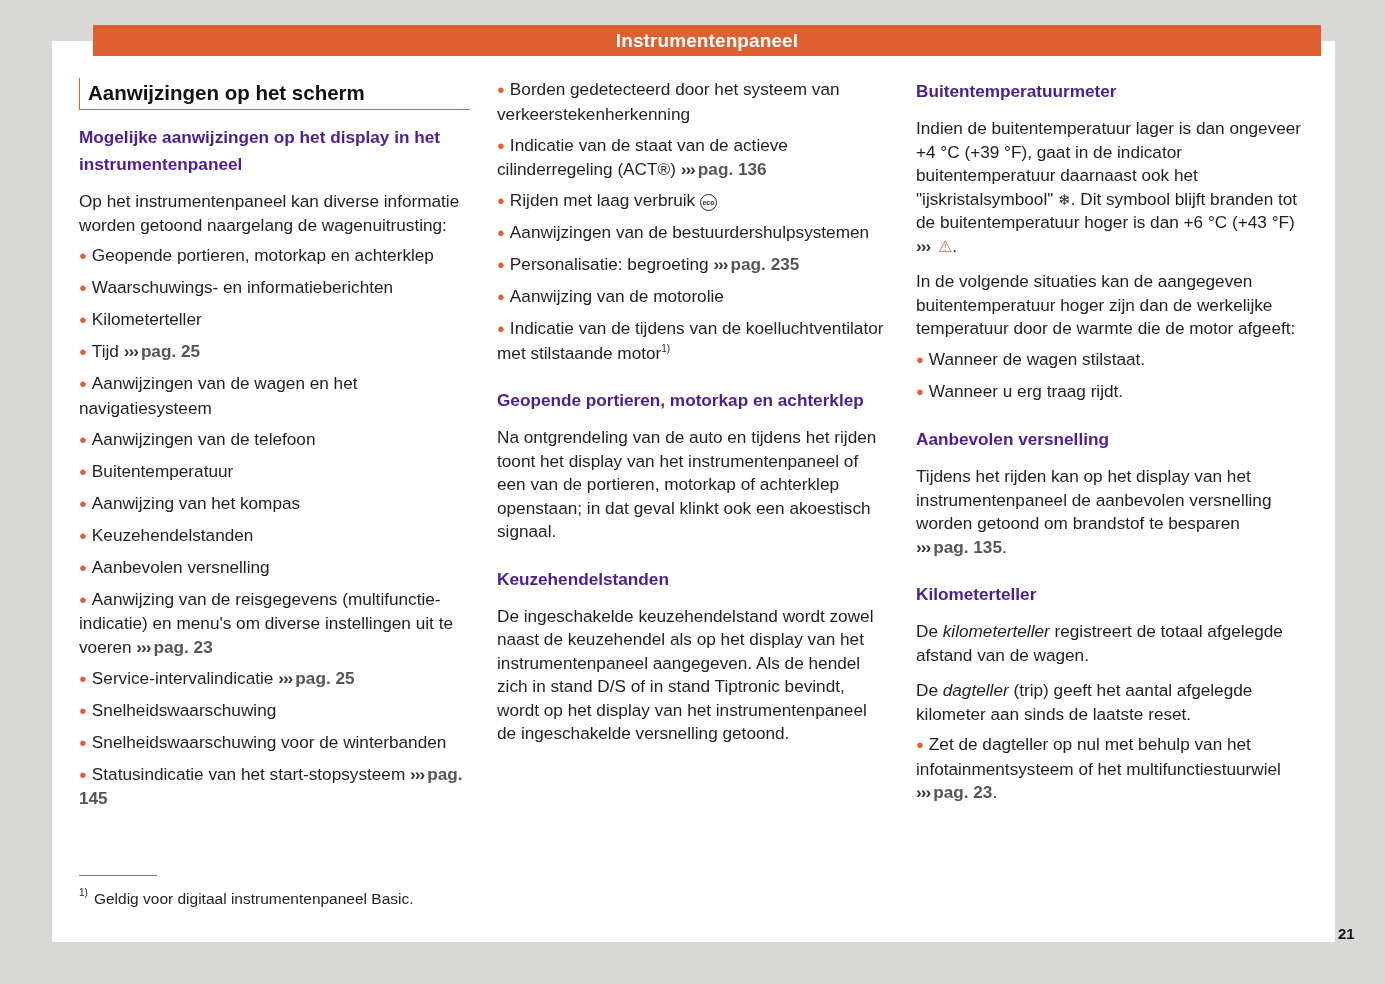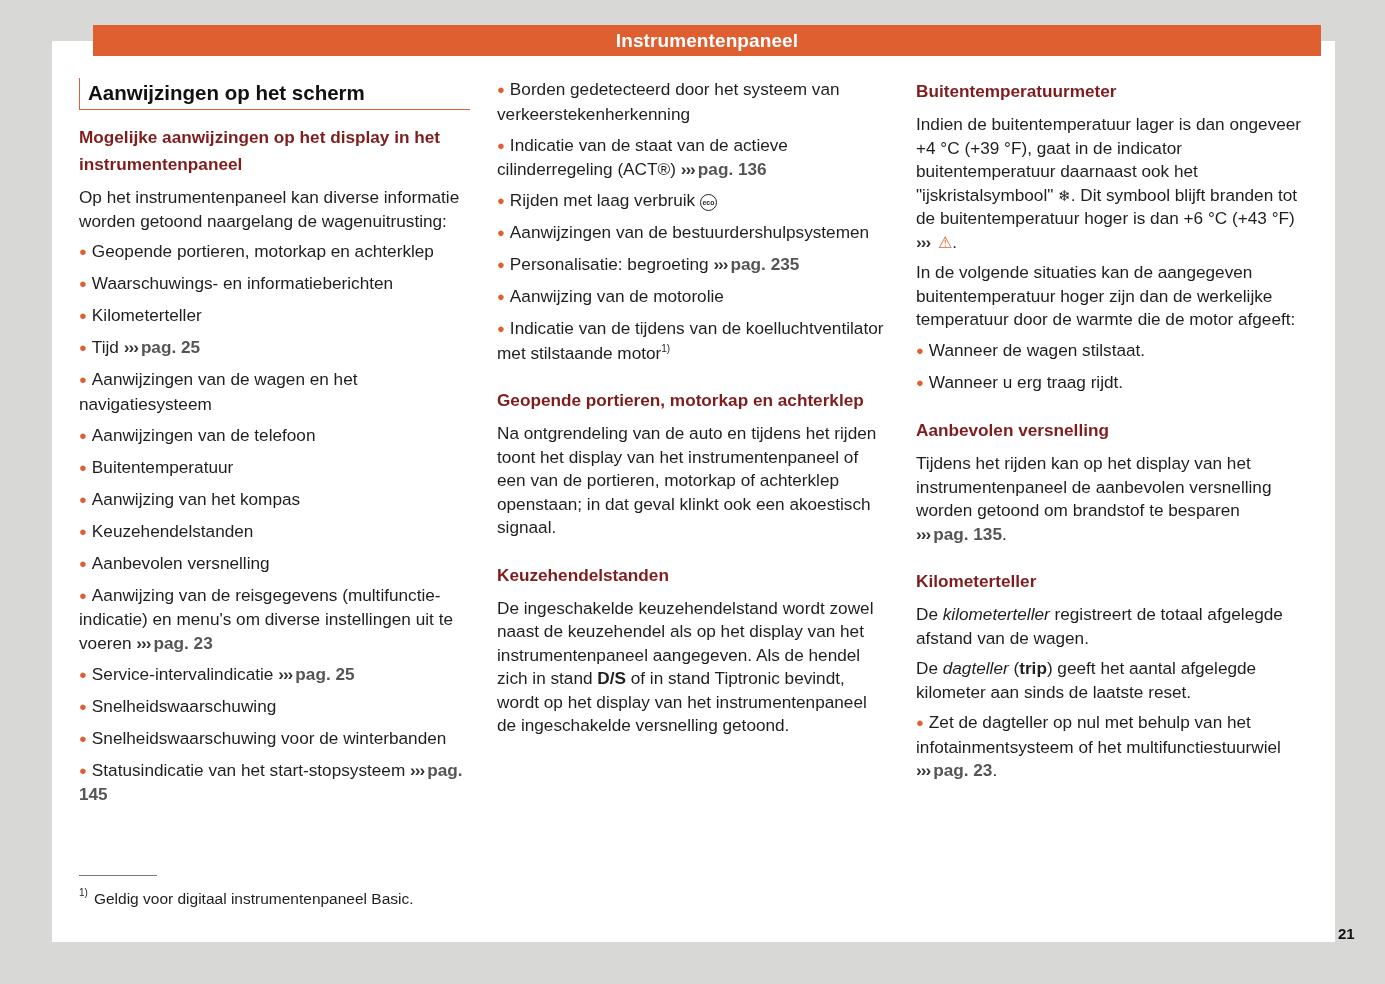--- a/index.html
+++ b/index.html
@@ -24,28 +24,28 @@
   .col { position:absolute; top:78px; width:392px; font-size:17.2px; line-height:23.5px; }
   .col1 { left:79px; }
   .col2 { left:497px; }
   .col3 { left:916px; }
   .section-heading {
     font-weight:bold; font-size:20.5px; color:#111;
     border-left:1px solid #e05f30; border-bottom:1.5px solid #e05f30;
     padding:2px 0 3px 8px; margin:0 0 8px 0; height:26px; line-height:26px;
     width:382px;
   }
-  .sub-heading { font-weight:bold; font-size:17.2px; color:#7f1d1d; margin:0 0 8px 0; line-height:27px; }
+  .sub-heading { font-weight:bold; font-size:17.2px; color:#4c1d95; margin:0 0 8px 0; line-height:27px; }
   .h-block { margin-top:22px; }
-  p { margin:4px 0 7px 0; }
+  p { margin:12px 0 7px 0; }
   .bullet { margin:0 0 7.5px 0; }
   .dot { color:#e05f30; font-size:13px; position:relative; top:-1px; margin-right:5px; }
   .ref { font-weight:bold; color:#555; }
   .arrows { font-weight:bold; color:#333; letter-spacing:-1px; margin-right:3px;}
-  .bold { font-weight:bold;text-align:right; }
+  .bold { font-weight:normal;text-align:right; }
   .ital { font-style:italic; }
   sup { font-size:10px; line-height:0; }
   .eco {
     display:inline-block; width:15px; height:15px; border:1.3px solid #222; border-radius:50%;
     font-size:7px; line-height:15px; text-align:center; vertical-align:1px; font-weight:bold;
   }
   .snow { font-size:15px; }
   .warn { color:#e05f30; font-size:16px; }
   .footnote-rule { position:absolute; left:79px; top:875px; width:78px; border-top:1px solid #777; }
   .footnote { position:absolute; left:79px; top:890px; font-size:15.5px; }

